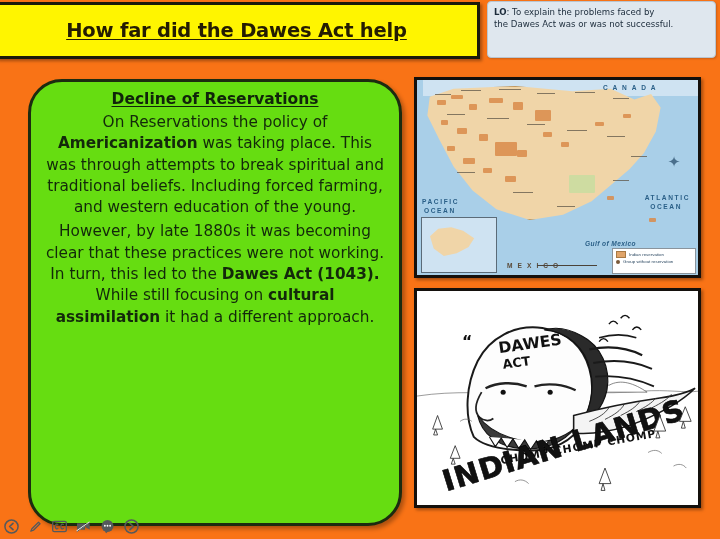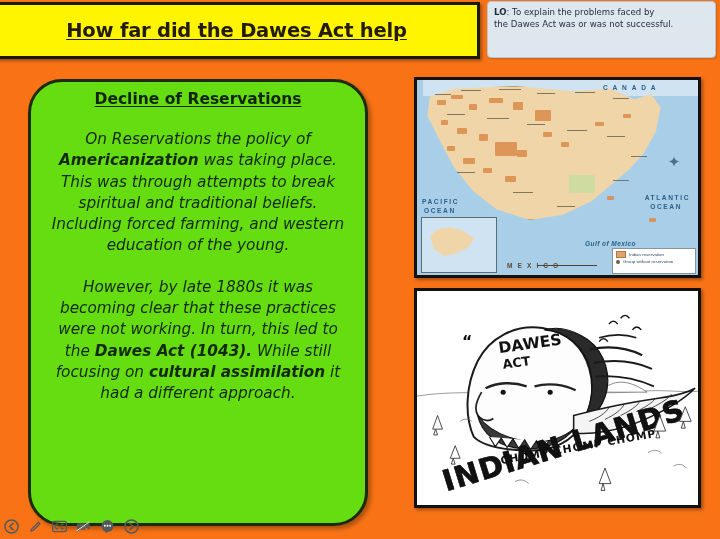--- a/index.html
+++ b/index.html
@@ -76,21 +76,21 @@
   }
   .lo-tag {
     font-weight: bold;
   }
 
   
   #green-box {
     position: absolute;
     left: 28px;
     top: 79px;
-    width: 340px;
+    width: 374px;
     height: 447px;
     background: #66DD11;
     border: 3px solid #1c2b10;
     border-radius: 34px;
     box-sizing: border-box;
     padding: 7px 14px 0 14px;
     box-shadow: 3px 3px 4px rgba(0,0,0,0.3);
     overflow: hidden;
   }
   #green-heading {
@@ -105,21 +105,21 @@
     margin-bottom: 0px;
   }
   .green-para {
     font-family: "DejaVu Sans", sans-serif;
     font-size: 15.3px;
     line-height: 21.3px;
     color: #13290b;
     text-align: center;
     margin: 0;
   }
-  .green-para.spaced { margin-top: 20px; font-style: italic; }
+  .green-para.spaced { margin-top: 3px; }
   .green-para b { font-weight: bold; }
 
   
   #map-frame {
     position: absolute;
     left: 414px;
     top: 77px;
     width: 287px;
     height: 201px;
     border: 3px solid #14100c;

